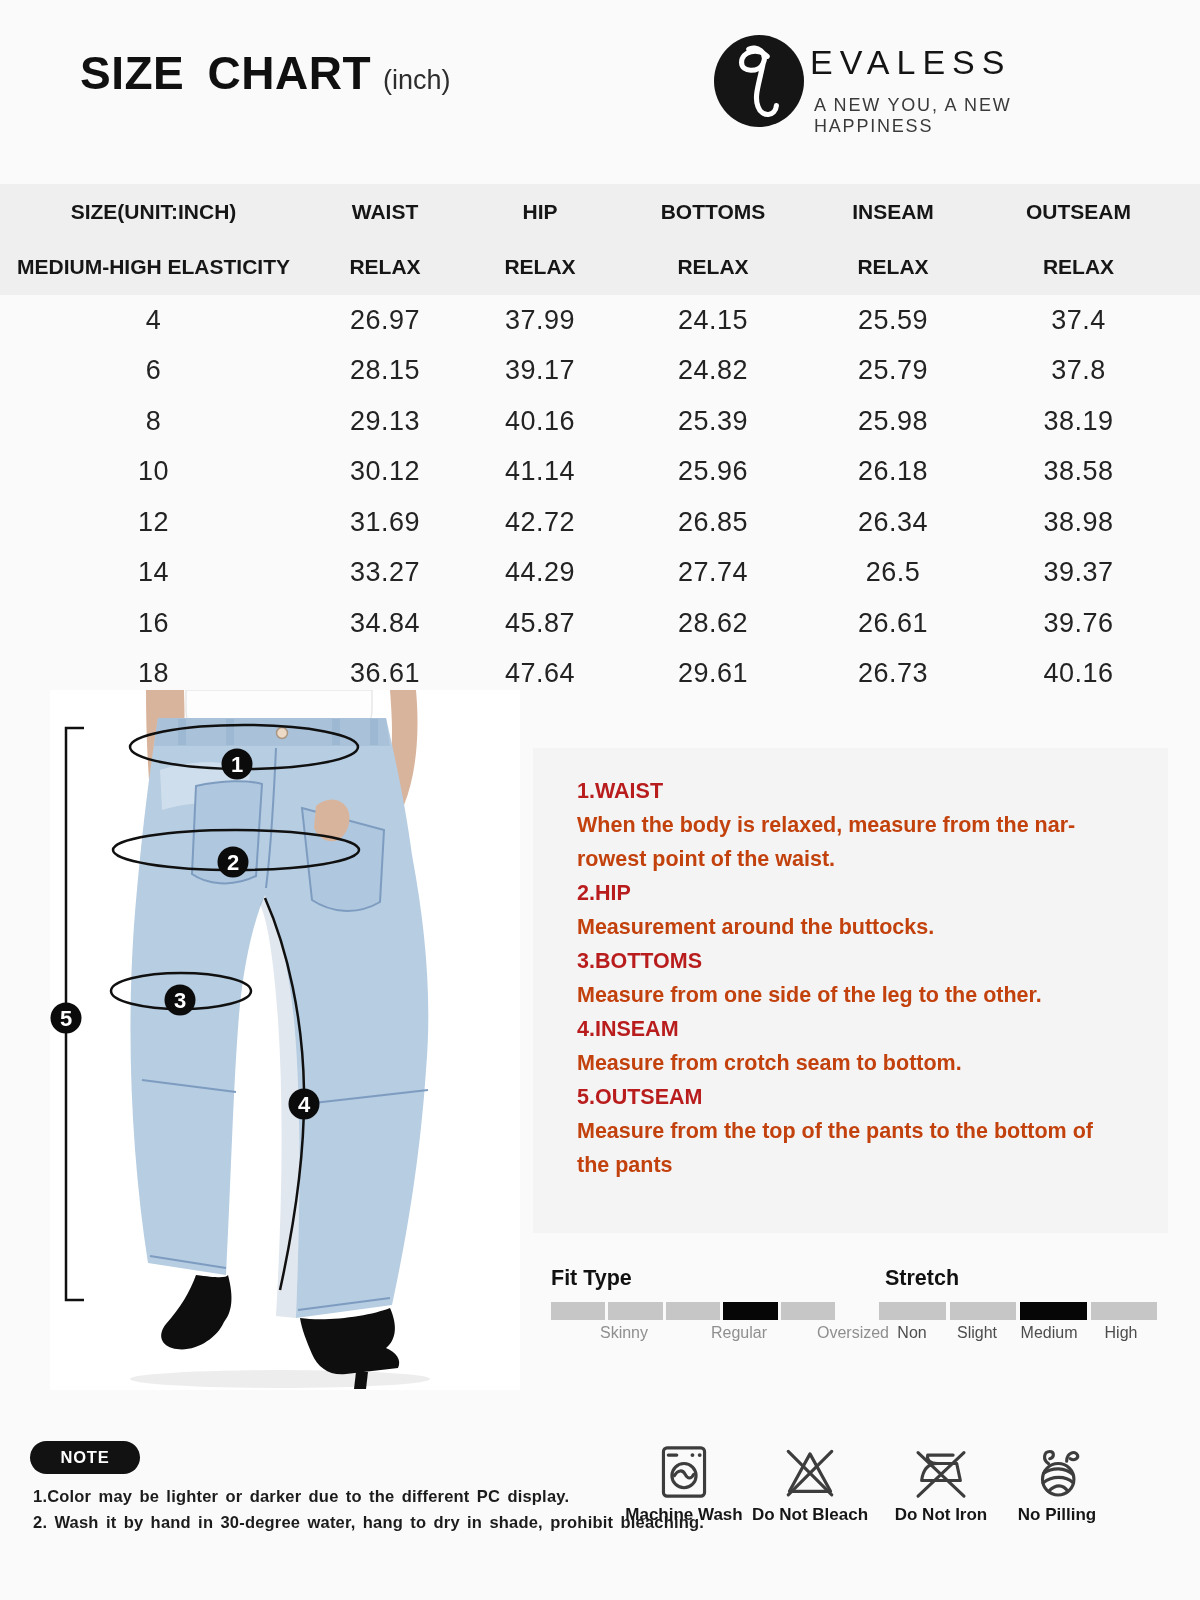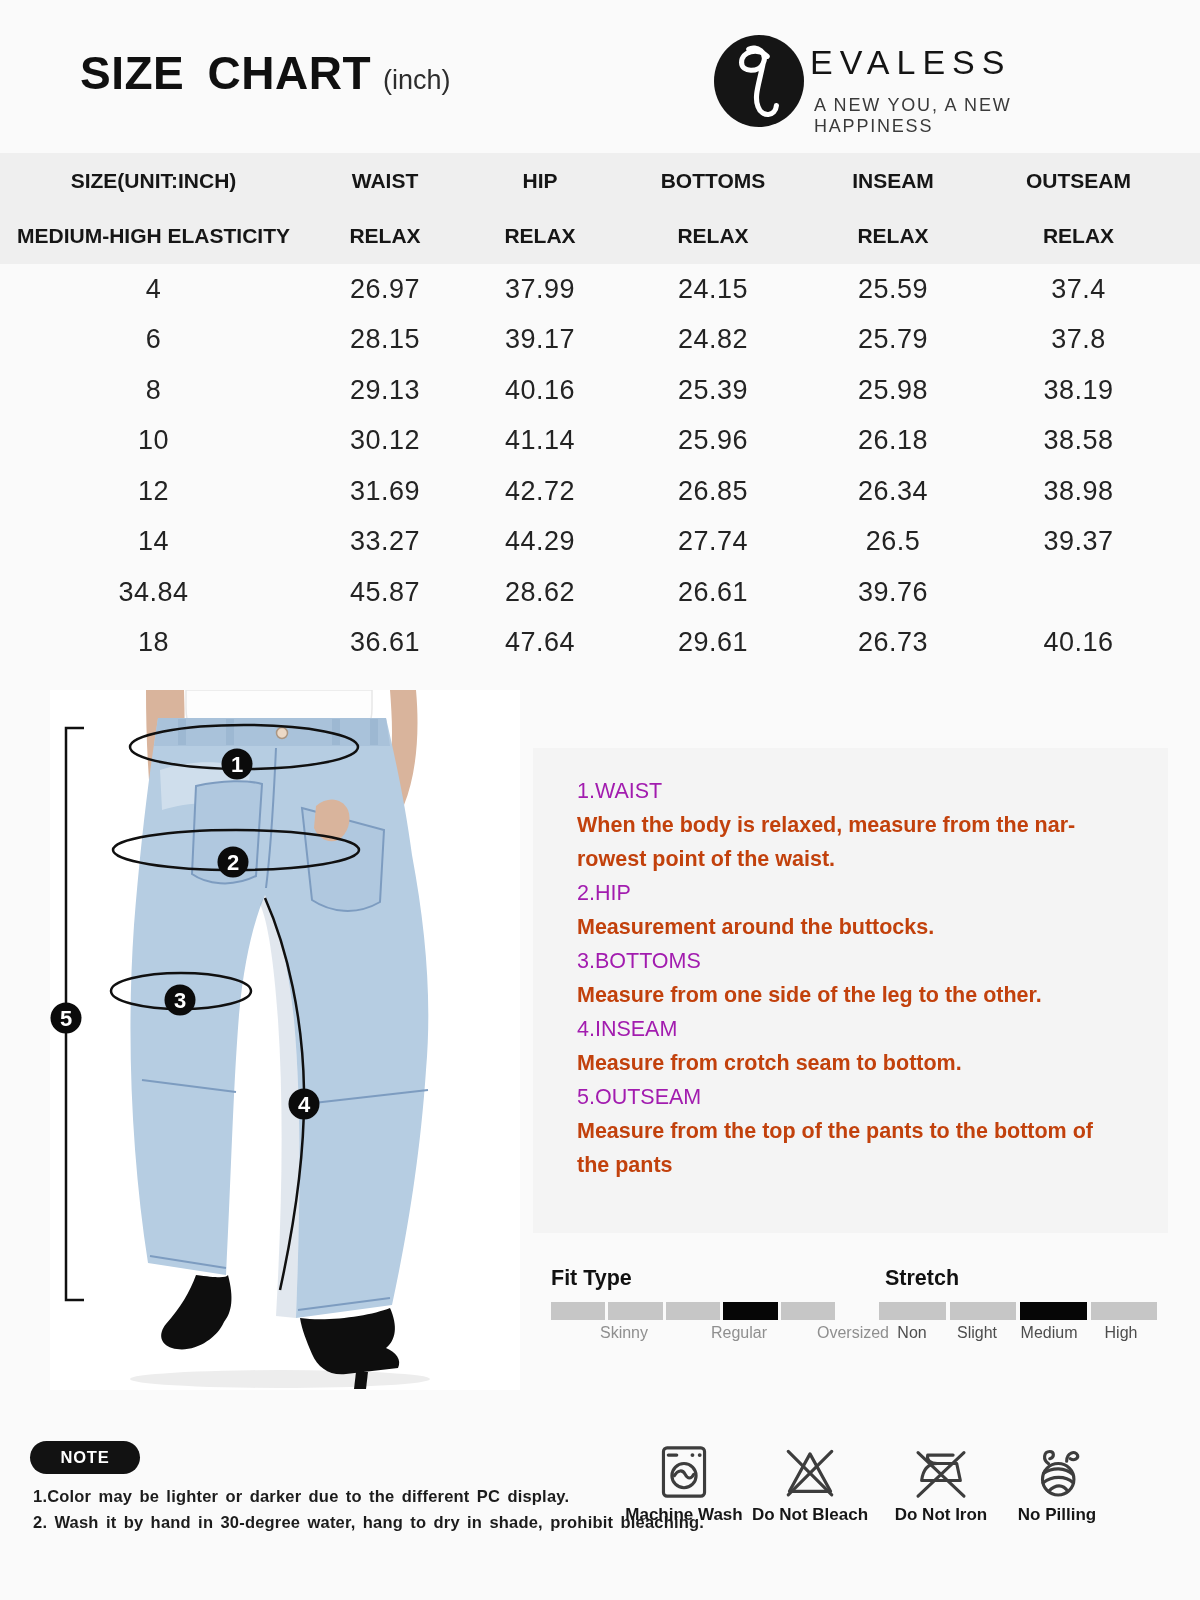--- a/index.html
+++ b/index.html
@@ -10,35 +10,35 @@
   .title-wrap{position:absolute;left:80px;top:46px;white-space:nowrap;}
   .title{font-size:46px;font-weight:700;color:#101010;letter-spacing:.5px;word-spacing:10px;}
   .title-unit{font-size:27px;font-weight:400;color:#2d2d2d;margin-left:12px;}
   .logo{position:absolute;left:714px;top:33px;width:300px;height:100px;}
   .logo-circle{position:absolute;left:0;top:2px;width:90px;height:92px;border-radius:50%;background:#151515;}
   .logo-circle svg{position:absolute;left:14px;top:8px;}
   .logo-word{position:absolute;left:96px;top:10px;font-size:34px;font-weight:400;color:#141414;letter-spacing:7px;}
   .logo-tag{position:absolute;left:100px;top:62px;font-size:18px;color:#3a3a3a;letter-spacing:1.8px;}
 
   
-  .tbl{position:absolute;left:0;top:153px;width:1200px;}
+  .tbl{position:absolute;left:0;top:184px;width:1200px;}
   .tbl-head{background:#efefef;width:1200px;}
   .trow{display:grid;grid-template-columns:307px 156px 154px 192px 168px 203px;align-items:center;width:1180px;}
   .trow.h1{height:55px;}
   .trow.h2{height:56px;}
   .trow.d{height:50.5px;}
   .hcell{font-size:21px;font-weight:700;color:#161616;text-align:center;}
   .dcell{font-size:27px;font-weight:400;color:#232323;text-align:center;letter-spacing:.5px;}
 
   
   .figure{position:absolute;left:50px;top:690px;width:470px;height:700px;}
 
   
   .panel{position:absolute;left:533px;top:748px;width:635px;height:485px;background:#f4f4f4;box-sizing:border-box;padding:26px 30px 0 44px;}
-  .ins-h{font-size:21.5px;font-weight:400;color:#a21caf;line-height:34px;}
+  .ins-h{font-size:21.5px;font-weight:700;color:#b91c1c;line-height:34px;}
   .ins-l{font-size:21.5px;font-weight:700;color:#c2410c;line-height:34px;}
 
   
   .scale-title{position:absolute;font-size:21.5px;font-weight:700;color:#111;}
   #fit-title{left:551px;top:1266px;}
   #stretch-title{left:885px;top:1266px;}
   .segbar{position:absolute;top:1302px;height:18px;display:flex;gap:3px;}
   #fit-bar{left:551px;width:284px;}
   #stretch-bar{left:879px;width:278px;gap:4px;}
   .seg{flex:1;background:#c6c6c6;}
@@ -145,20 +145,21 @@
         </div>
         <div class="trow d">
           <div class="dcell">14</div>
           <div class="dcell">33.27</div>
           <div class="dcell">44.29</div>
           <div class="dcell">27.74</div>
           <div class="dcell">26.5</div>
           <div class="dcell">39.37</div>
         </div>
         <div class="trow d">
+          <div class="dcell">16</div>
           <div class="dcell">34.84</div>
           <div class="dcell">45.87</div>
           <div class="dcell">28.62</div>
           <div class="dcell">26.61</div>
           <div class="dcell">39.76</div>
         </div>
         <div class="trow d">
           <div class="dcell">18</div>
           <div class="dcell">36.61</div>
           <div class="dcell">47.64</div>

